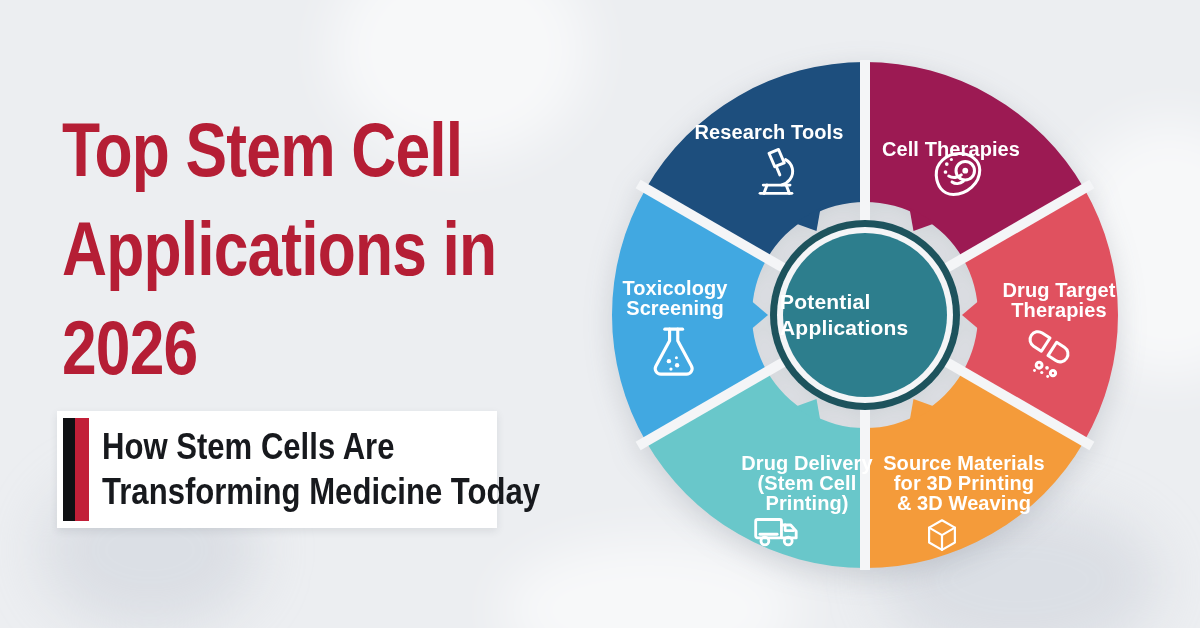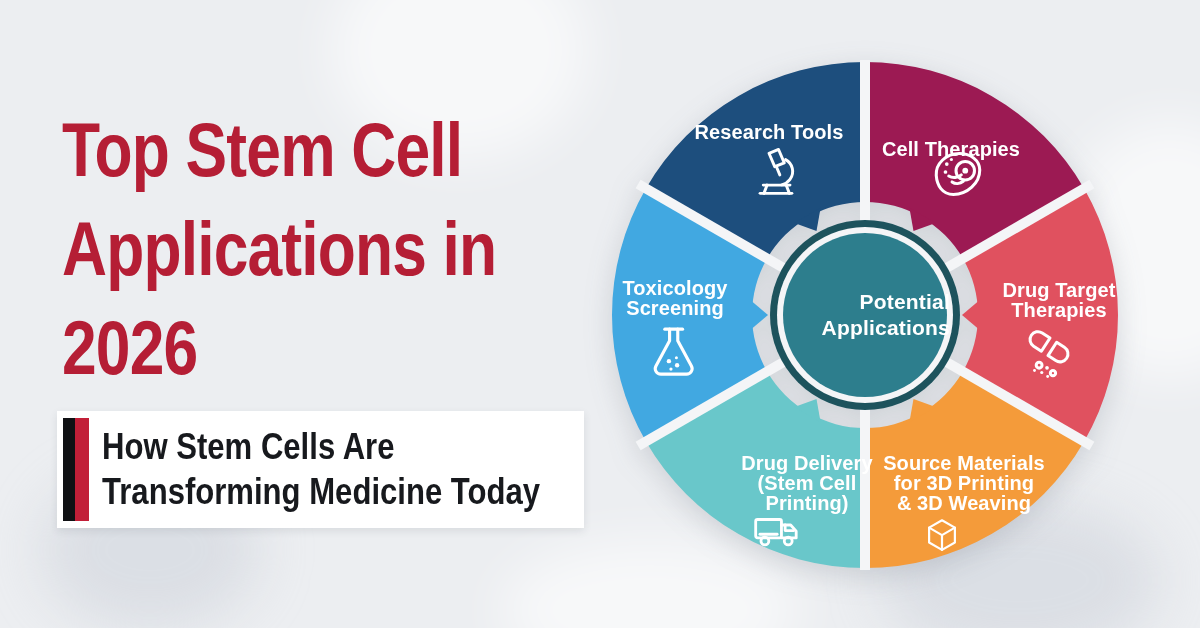--- a/index.html
+++ b/index.html
@@ -14,38 +14,38 @@
 
   
   .title{
     position:absolute;left:62px;top:100px;
     font-weight:bold;font-size:76px;line-height:99px;
     transform:scaleX(.82);transform-origin:left top;
     letter-spacing:-1px;white-space:nowrap;
   }
   
   .sub-box{
-    position:absolute;left:57px;top:411px;width:527px;height:117px;
+    position:absolute;left:57px;top:411px;width:440px;height:117px;
     background:#ffffff;box-shadow:0 3px 8px rgba(40,45,60,.10);
   }
   .sub-bars{position:absolute;left:6px;top:7px;bottom:7px;display:flex;}
   .sub-bar-black{width:12px;height:100%;}
   .sub-bar-red{width:14px;height:100%;}
   .sub-text{
     position:absolute;left:45px;top:13px;
     font-weight:bold;font-size:37px;line-height:45px;color:#17191d;
     transform:scaleX(.84);transform-origin:left top;white-space:nowrap;
   }
 
   
   .wheel{position:absolute;left:610px;top:60px;width:510px;height:510px;}
   .wheel svg.ring{position:absolute;left:0;top:0;filter:drop-shadow(0 8px 14px rgba(60,70,90,.18));}
   .center-label{
     position:absolute;left:255px;top:255px;transform:translate(-50%,-50%);
-    width:170px;text-align:right;color:#fff;font-weight:bold;
+    width:170px;text-align:left;color:#fff;font-weight:bold;
     font-size:21px;line-height:26px;letter-spacing:.2px;
   }
   .seg-label{
     position:absolute;transform:translate(-50%,-50%);
     color:#fff;font-weight:bold;font-size:20px;line-height:20px;
     white-space:nowrap;letter-spacing:.1px;
   }
   .seg-label.align-left{text-align:center;}
   .seg-label.align-center{text-align:center;}
   .seg-icon{position:absolute;transform:translate(-50%,-50%);}

